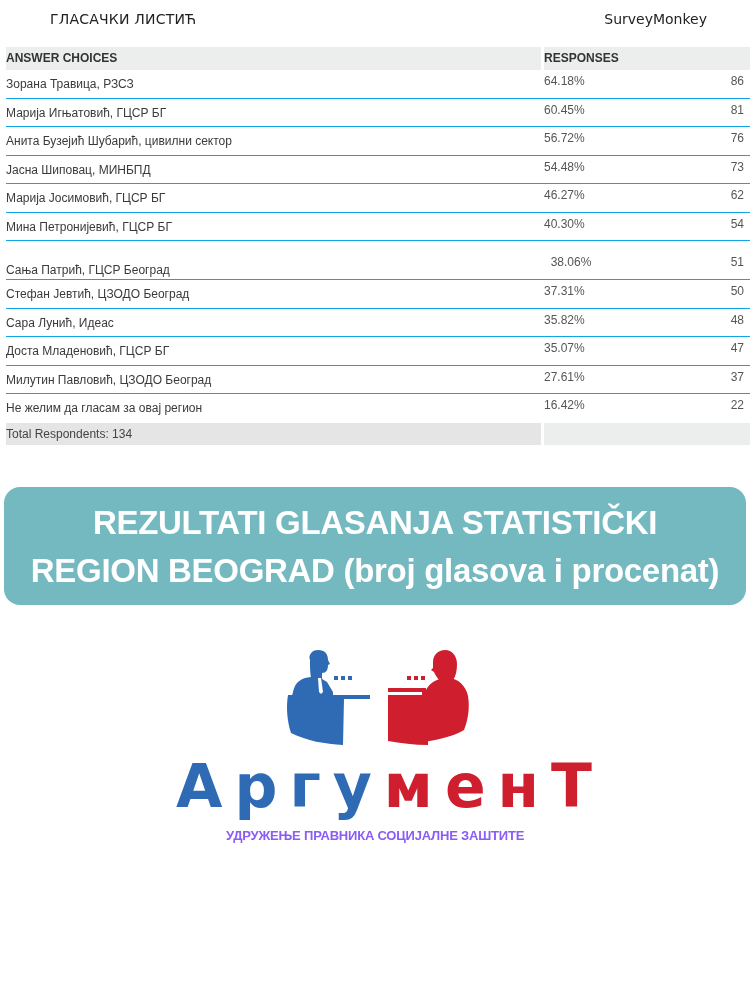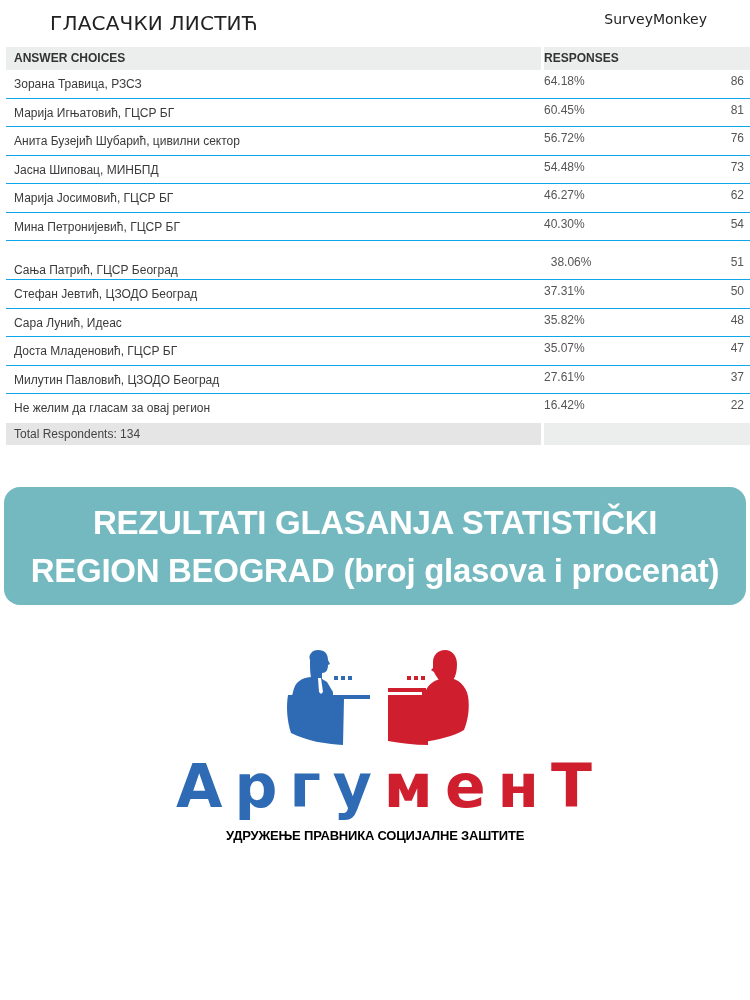--- a/index.html
+++ b/index.html
@@ -1,25 +1,25 @@
 <!DOCTYPE html>
 <html><head>
 <meta charset="utf-8">
 <style>
   * { box-sizing: border-box; margin: 0; padding: 0; }
   html, body { width: 750px; height: 1000px; background: #ffffff; overflow: hidden; }
   body { font-family: "Liberation Sans", sans-serif; color: #333; position: relative; }
 
   .top-header { position: absolute; top: 0; left: 0; width: 750px; height: 40px; }
-  .doc-title { position: absolute; left: 50px; top: 11px; font-size: 20px; color: #222; font-family: "DejaVu Sans", sans-serif; letter-spacing: 0.2px; }
+  .doc-title { position: absolute; left: 50px; top: 11px; font-size: 14px; color: #222; font-family: "DejaVu Sans", sans-serif; letter-spacing: 0.2px; }
   .brand { position: absolute; right: 43px; top: 11px; font-size: 14px; color: #222; font-family: "DejaVu Sans", sans-serif; }
 
   .results-table { position: absolute; left: 6px; top: 47px; width: 744px; }
   .row { display: flex; position: relative; }
-  .row .c1 { width: 538px; padding-left: 8px; }
+  .row .c1 { width: 538px; }
   .row .c2 { width: 206px; position: relative; padding-left: 0; }
   .head-row { height: 23px; }
   .head-row .c1, .head-row .c2 { background: #eceded; font-weight: bold; font-size: 12px; color: #333; line-height: 23px; }
   .head-row .c1 { margin-right: 3px; width: 535px; }
 
   .data-row { height: 28.5px; border-bottom: 1px solid #0ea5e9; }
   .data-row .c1 { font-size: 12px; color: #3a3a3a; line-height: 29px; }
   .data-row .c2 { font-size: 12px; color: #555; line-height: 22px; }
   .data-row .count { position: absolute; right: 6px; top: 0; }
   .data-row.gap { height: 39px; gap: 24px; }
@@ -32,21 +32,21 @@
 
   .banner { position: absolute; left: 4px; top: 487px; width: 742px; height: 118px; background: #74b9c0; border-radius: 16px; text-align: center; color: #fff; font-family: "Liberation Sans", sans-serif; font-weight: bold; }
   .banner .l1 { font-size: 33px; line-height: 38px; margin-top: 17px; letter-spacing: -0.3px; }
   .banner .l2 { font-size: 33px; line-height: 38px; margin-top: 10px; letter-spacing: -0.3px; }
 
   .logo { position: absolute; left: 170px; top: 650px; width: 420px; height: 200px; }
   .logo svg { position: absolute; left: 0; top: 0; }
   .logo-word { position: absolute; left: 6px; top: 101px; width: 410px; font-family: "DejaVu Sans", sans-serif; font-weight: bold; font-size: 60px; letter-spacing: 12px; line-height: 70px; white-space: nowrap; }
   .logo-word .blue { color: #2f6bb5; }
   .logo-word .red { color: #cf1f2e; }
-  .tagline { position: absolute; left: 56px; top: 178px; font-family: "Liberation Sans", sans-serif; font-weight: bold; font-size: 13px; color: #000000; letter-spacing: -0.2px; white-space: nowrap; }
+  .tagline { position: absolute; left: 56px; top: 178px; font-family: "Liberation Sans", sans-serif; font-weight: bold; font-size: 13px; color: #8b5cf6; letter-spacing: -0.2px; white-space: nowrap; }
 </style>
 </head>
 <body>
 
 <div class="top-header">
   <div class="doc-title">ГЛАСАЧКИ ЛИСТИЋ</div>
   <div class="brand">SurveyMonkey</div>
 </div>
 
 <div class="results-table">

